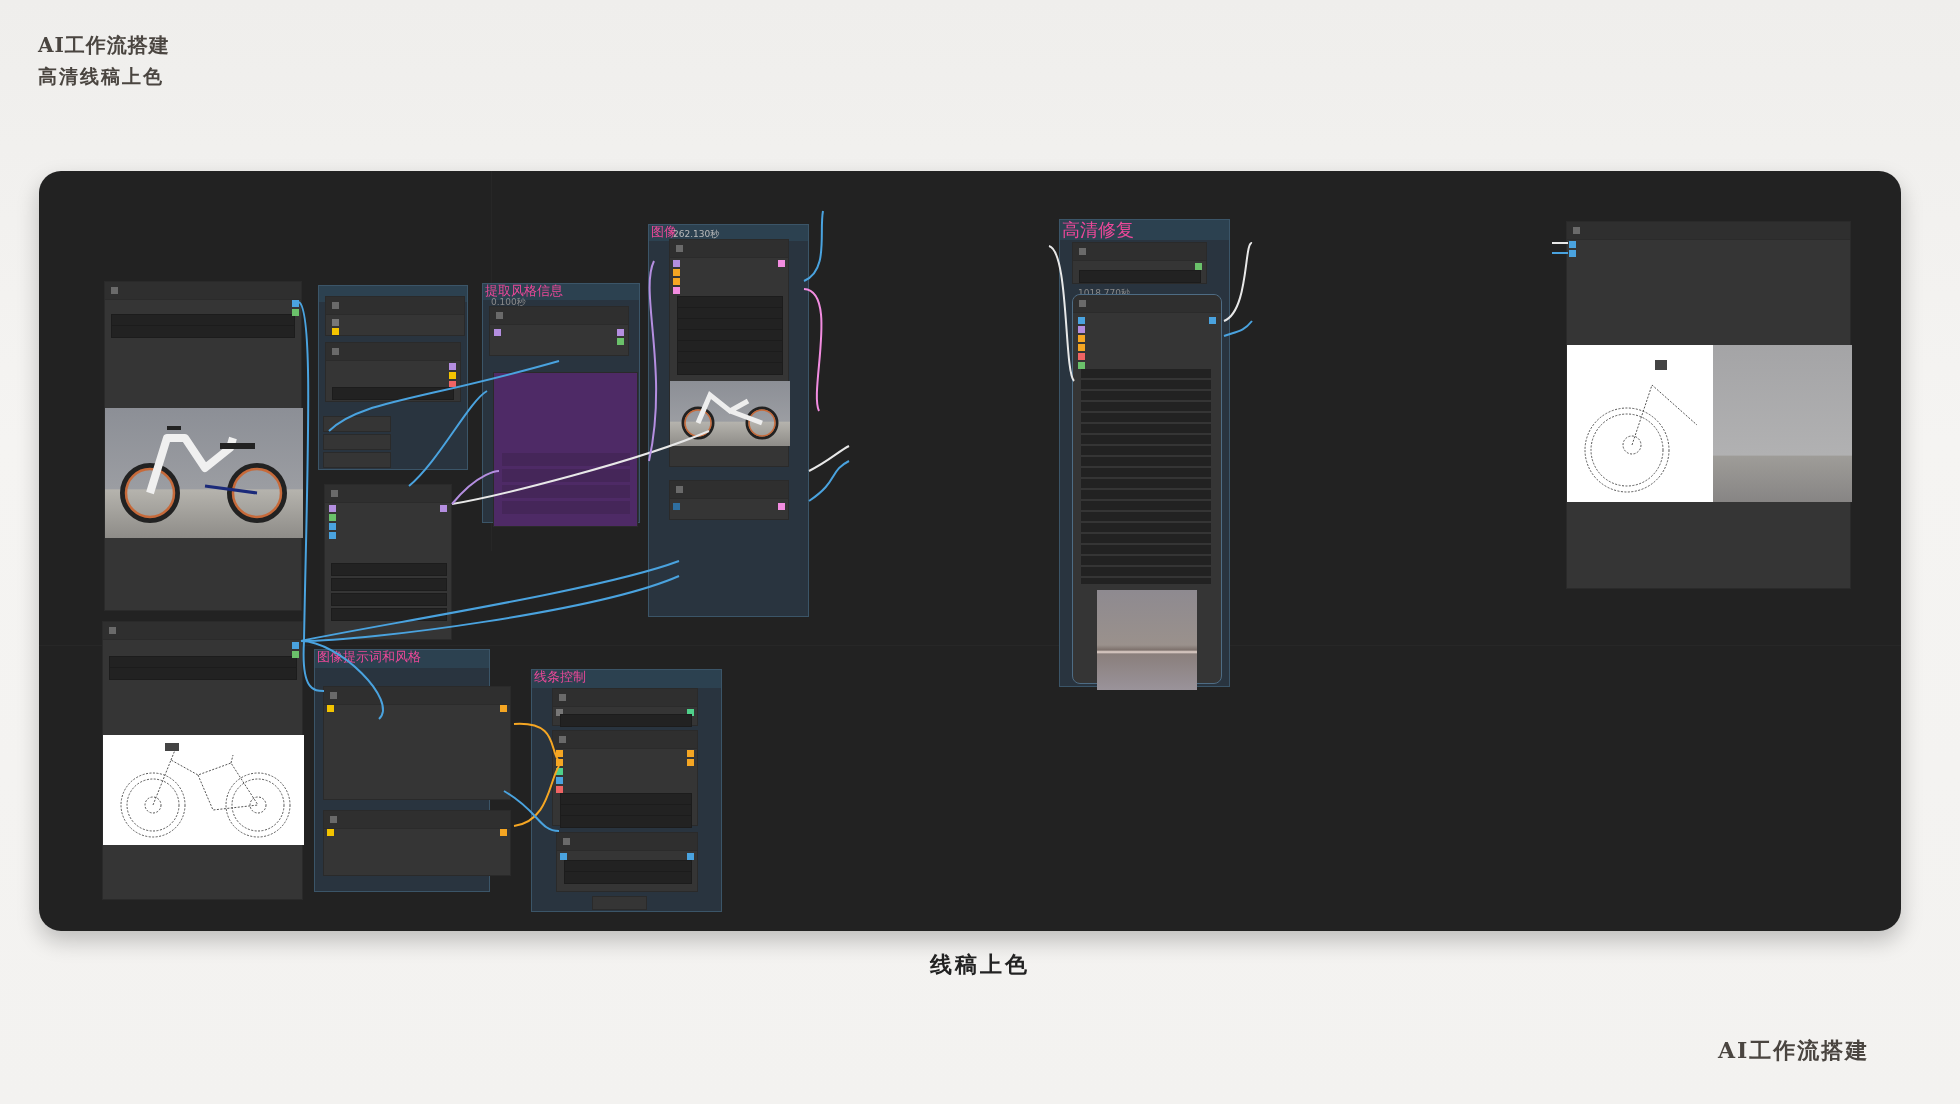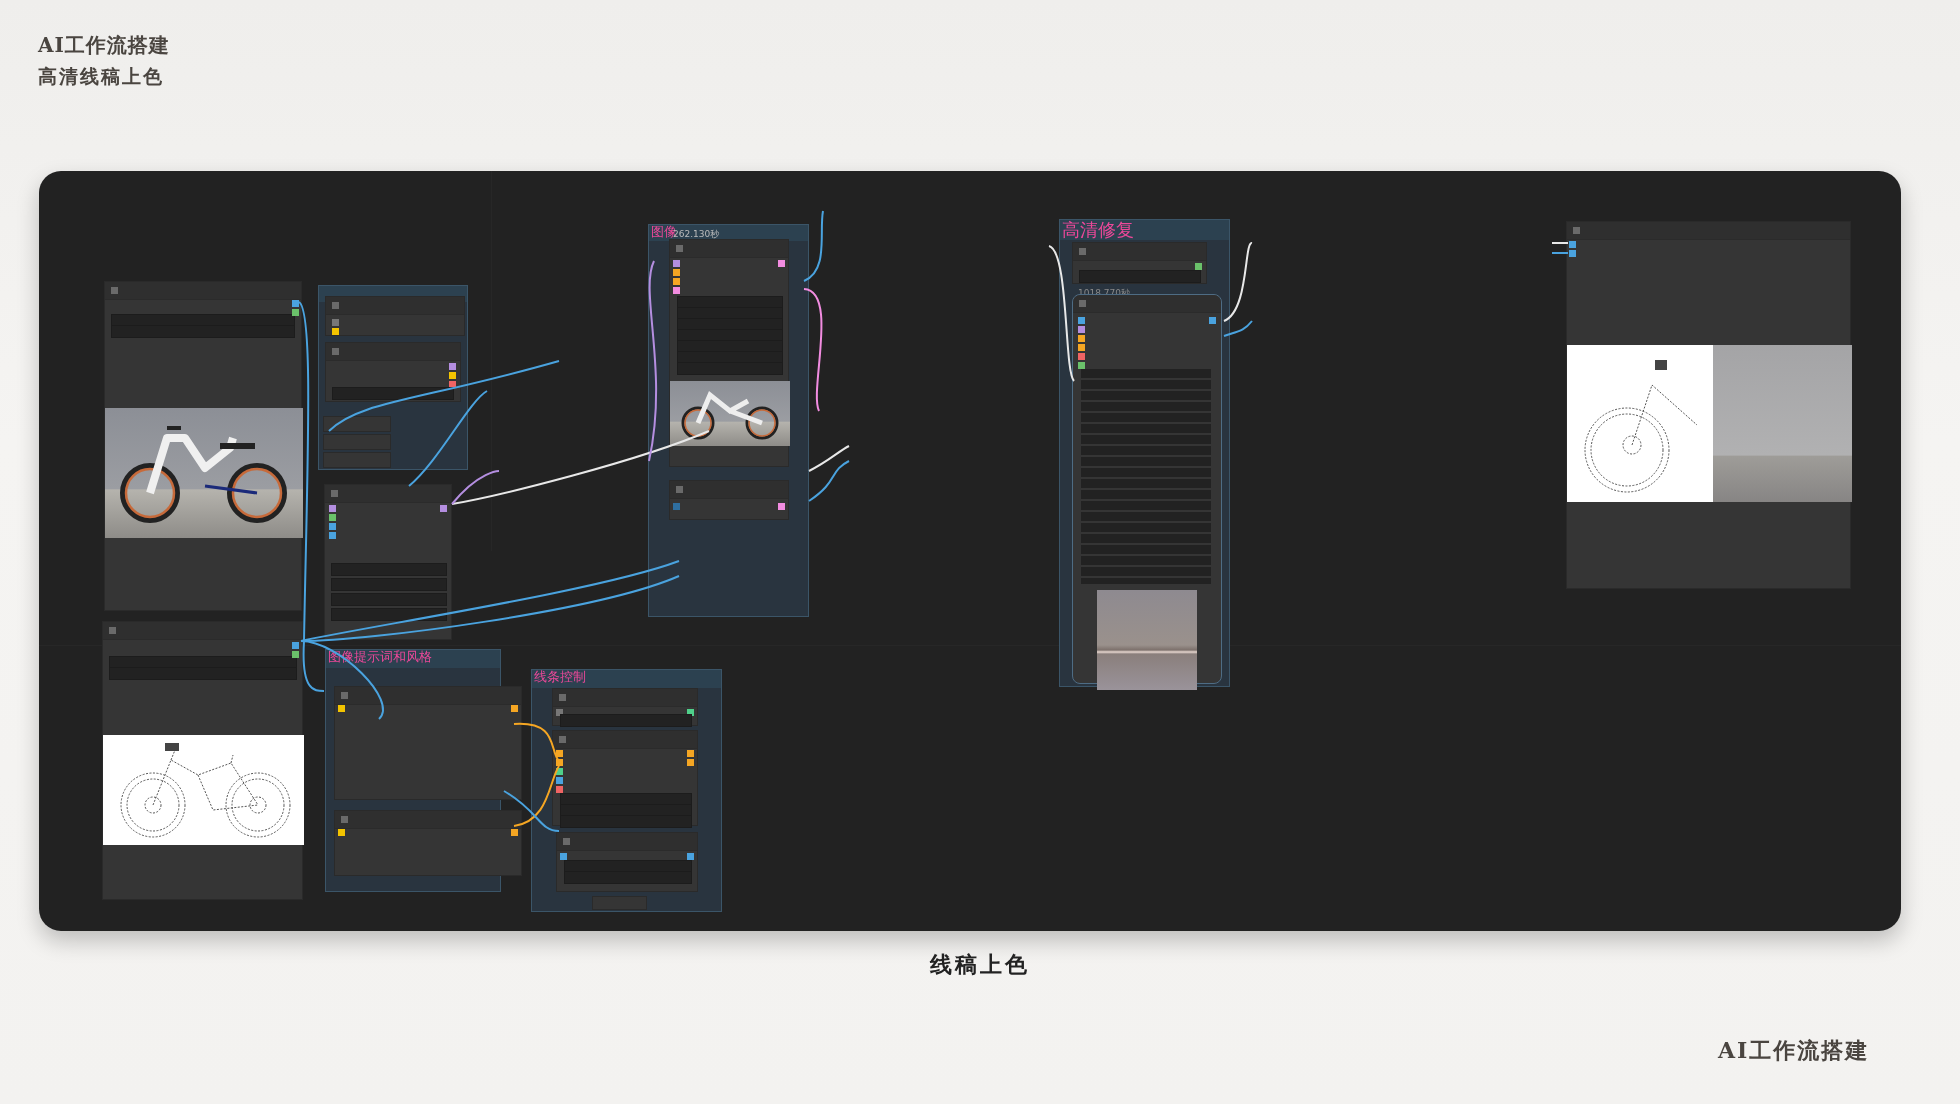--- a/index.html
+++ b/index.html
@@ -115,20 +115,39 @@
     <div class="port" style="left:4px;top:29px;background:#6ac16a"></div>
     <div class="port" style="left:4px;top:38px;background:#4aa3df"></div>
     <div class="port" style="left:4px;top:47px;background:#4aa3df"></div>
     <div class="port" style="right:4px;top:20px;background:#b48ee0"></div>
     <div class="widget" style="left:6px;top:78px;width:116px"></div>
     <div class="widget" style="left:6px;top:93px;width:116px"></div>
     <div class="widget" style="left:6px;top:108px;width:116px"></div>
     <div class="widget" style="left:6px;top:123px;width:116px"></div>
   </div>
 
+  <div class="group" style="left:443px;top:112px;width:158px;height:240px">
+    <div class="ghead"></div>
+    <span class="gtitle">提取风格信息</span>
+    <span class="ntime" style="left:8px;top:12px">0.100秒</span>
+    <div class="node" style="left:6px;top:22px;width:140px;height:50px">
+      <div class="nhead">
+          <span class="dot"></span>
+        </div>
+      <div class="port" style="left:4px;top:22px;background:#b48ee0"></div>
+      <div class="port" style="right:4px;top:22px;background:#b48ee0"></div>
+      <div class="port" style="right:4px;top:31px;background:#6ac16a"></div>
+    </div>
+    <div class="node purple" style="left:10px;top:88px;width:145px;height:155px">
+      <div class="widget" style="left:8px;top:80px;width:128px;background:#452659;border-color:#452659"></div>
+      <div class="widget" style="left:8px;top:96px;width:128px;background:#452659;border-color:#452659"></div>
+      <div class="widget" style="left:8px;top:112px;width:128px;background:#452659;border-color:#452659"></div>
+      <div class="widget" style="left:8px;top:128px;width:128px;background:#452659;border-color:#452659"></div>
+    </div>
+  </div>
 
   <div class="group" style="left:609px;top:53px;width:161px;height:393px">
     <div class="ghead"></div>
     <span class="gtitle">图像</span>
     <div class="node" style="left:20px;top:14px;width:120px;height:228px">
       <span class="ntime" style="left:3px;top:-12px;color:#bbb">262.130秒</span>
       <div class="nhead">
           <span class="dot"></span>
         </div>
       <div class="port" style="left:3px;top:20px;background:#b48ee0"></div>
@@ -205,21 +224,21 @@
               <circle cx="60" cy="105" r="36"></circle>
               <circle cx="65" cy="100" r="9"></circle>
               <path d="M65 100 L85 40 L130 80"></path>
             </g>
             <rect x="88" y="15" width="12" height="10" fill="#444"></rect>
           </svg>
       </div>
     </div>
   </div>
 
-  <div class="group" style="left:286px;top:478px;width:176px;height:243px">
+  <div class="group" style="left:275px;top:478px;width:176px;height:243px">
     <div class="ghead" style="height:18px"></div>
     <span class="gtitle">图像提示词和风格</span>
     <div class="node" style="left:8px;top:36px;width:188px;height:114px">
       <div class="nhead">
           <span class="dot"></span>
         </div>
       <div class="port" style="left:3px;top:18px;background:#f3c400"></div>
       <div class="port" style="right:3px;top:18px;background:#f5a623"></div>
     </div>
     <div class="node" style="left:8px;top:160px;width:188px;height:66px">

